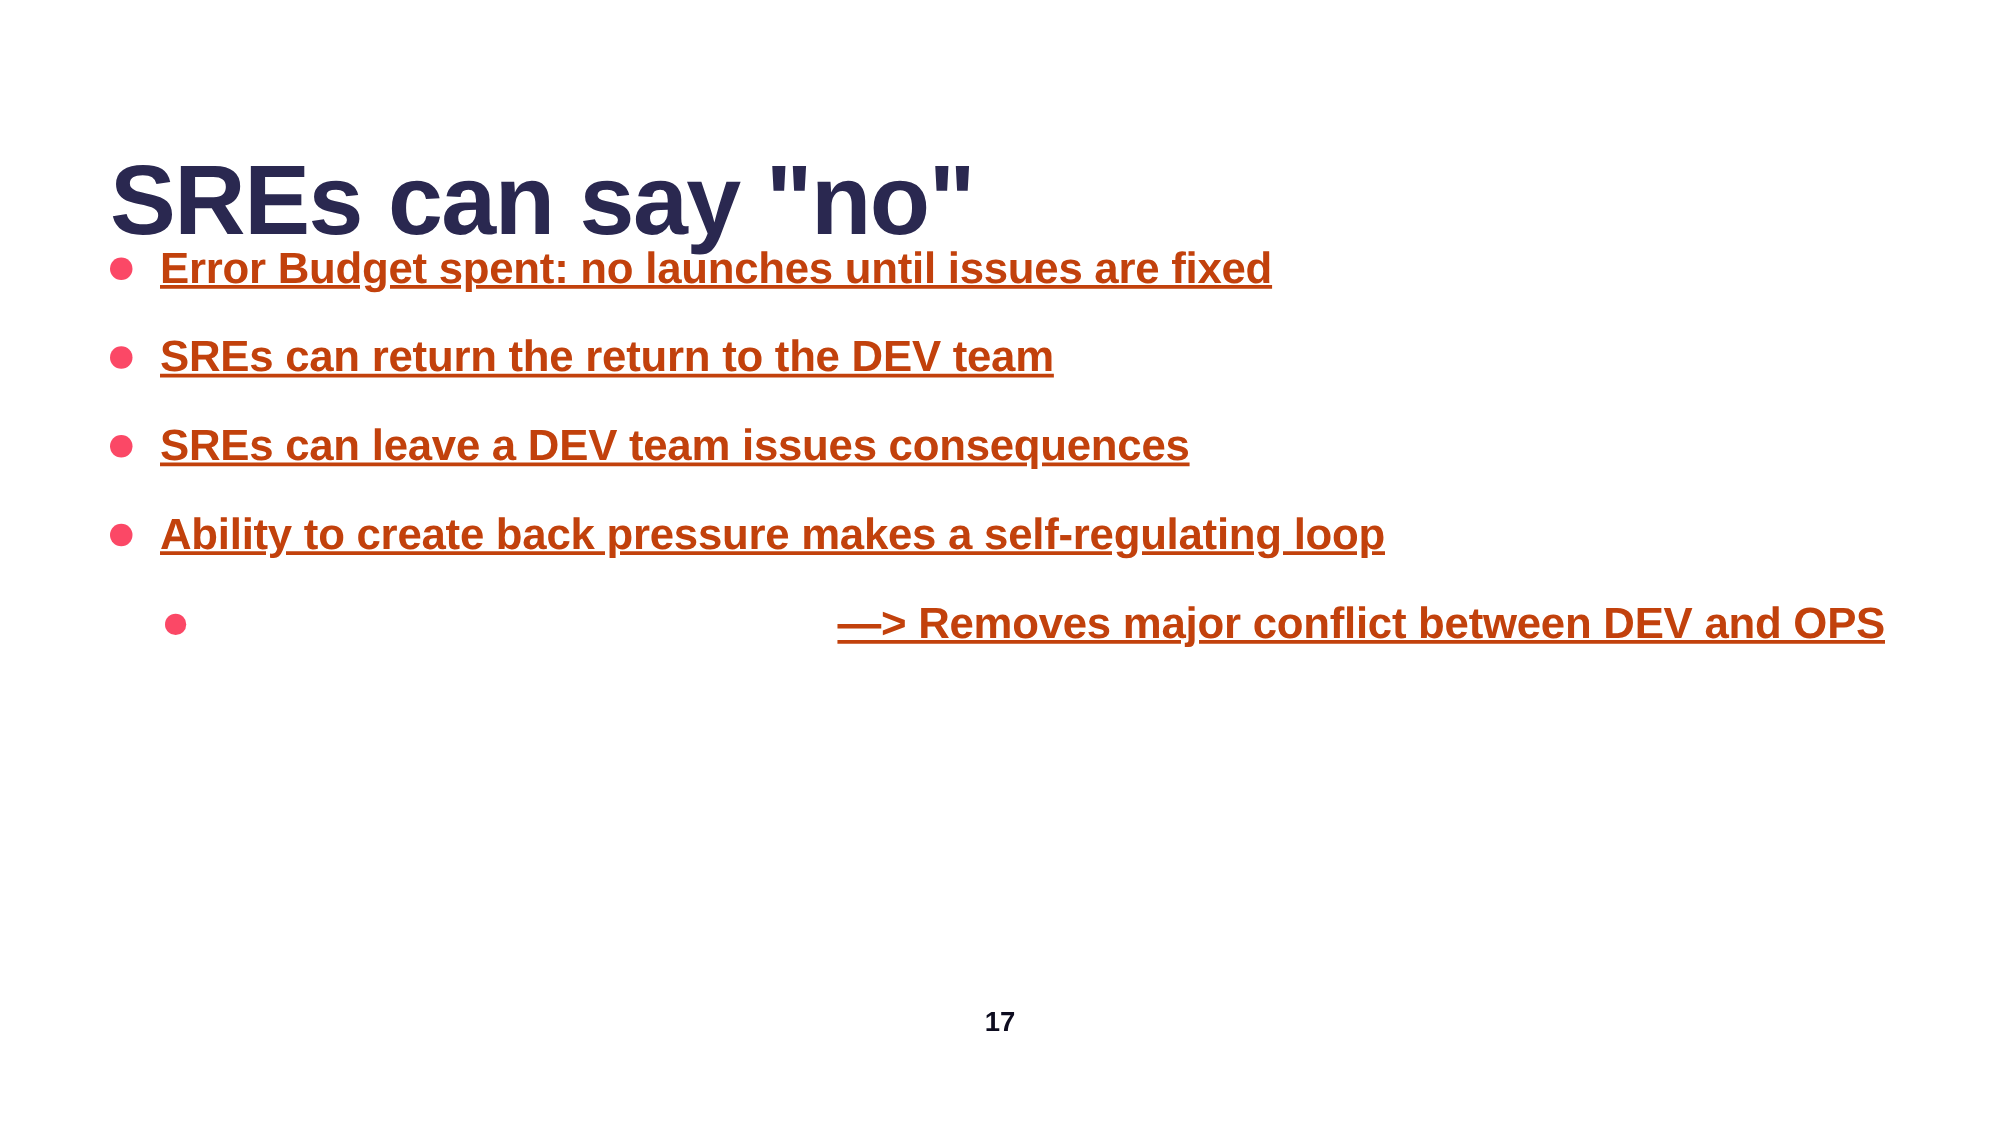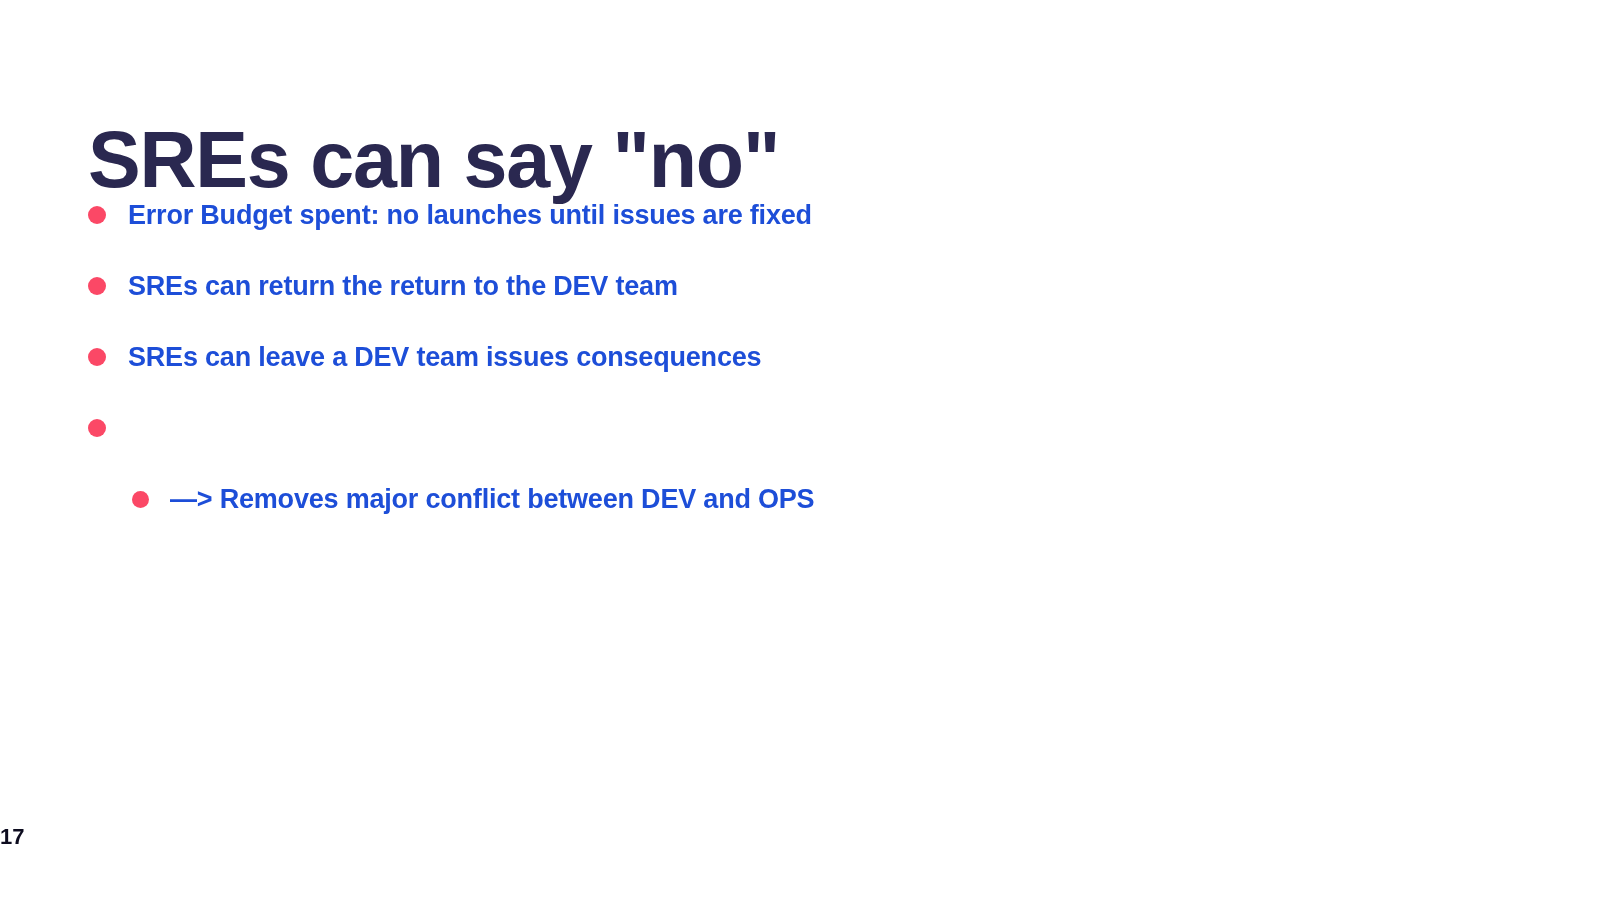--- a/index.html
+++ b/index.html
@@ -41,56 +41,59 @@
   }
 
   .bullet-item {
     display: flex;
     align-items: flex-start;
     height: 71px;
   }
 
   .bullet-item.level-1 {
     padding-left: 44px;
+    justify-content: space-between;
   }
 
   .bullet-dot {
     flex: 0 0 auto;
     width: 18px;
     height: 18px;
     border-radius: 50%;
     background: #fb4866;
     margin-top: 14px;
   }
 
   .bullet-item.level-1 .bullet-dot {
     width: 17px;
     height: 17px;
     margin-top: 15px;
   }
 
   .bullet-text {
     margin-left: 22px;
-    font-size: 27px;
+    font-size: 35px;
     font-weight: 700;
-    color: #1d4ed8;
+    color: #c2410c;
     line-height: 46px;
     letter-spacing: -0.2px;
     white-space: nowrap;
+    text-decoration: underline;
   }
 
   .bullet-item.level-1 .bullet-text {
     margin-left: 21px;
   }
 
   .page-number {
     position: absolute;
     left: 0;
     right: 0;
-    top: 824px;
+    top: 805px;
+    text-align: center;
     font-size: 22px;
     font-weight: 700;
     color: #0d0c1f;
     letter-spacing: 0px;
   }
 </style>
 </head>
 <body>
 
 <div class="slide">
@@ -109,20 +112,21 @@
       <span class="bullet-text">SREs can return the return to the DEV team</span>
     </div>
 
     <div class="bullet-item level-0">
       <span class="bullet-dot"></span>
       <span class="bullet-text">SREs can leave a DEV team issues consequences</span>
     </div>
 
     <div class="bullet-item level-0">
       <span class="bullet-dot"></span>
+      <span class="bullet-text">Ability to create back pressure makes a self-regulating loop</span>
     </div>
 
     <div class="bullet-item level-1">
       <span class="bullet-dot"></span>
       <span class="bullet-text">—&gt; Removes major conflict between DEV and OPS</span>
     </div>
 
   </div>
 
   <div class="page-number">17</div>

